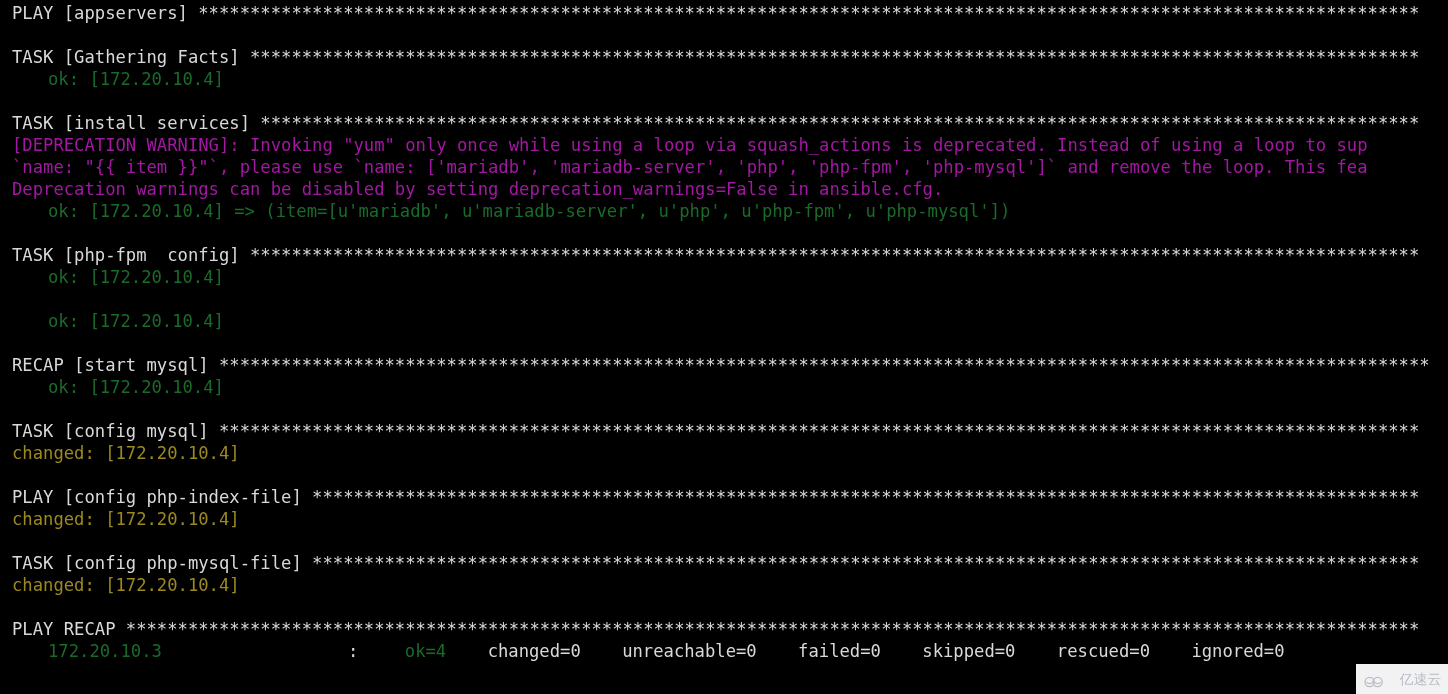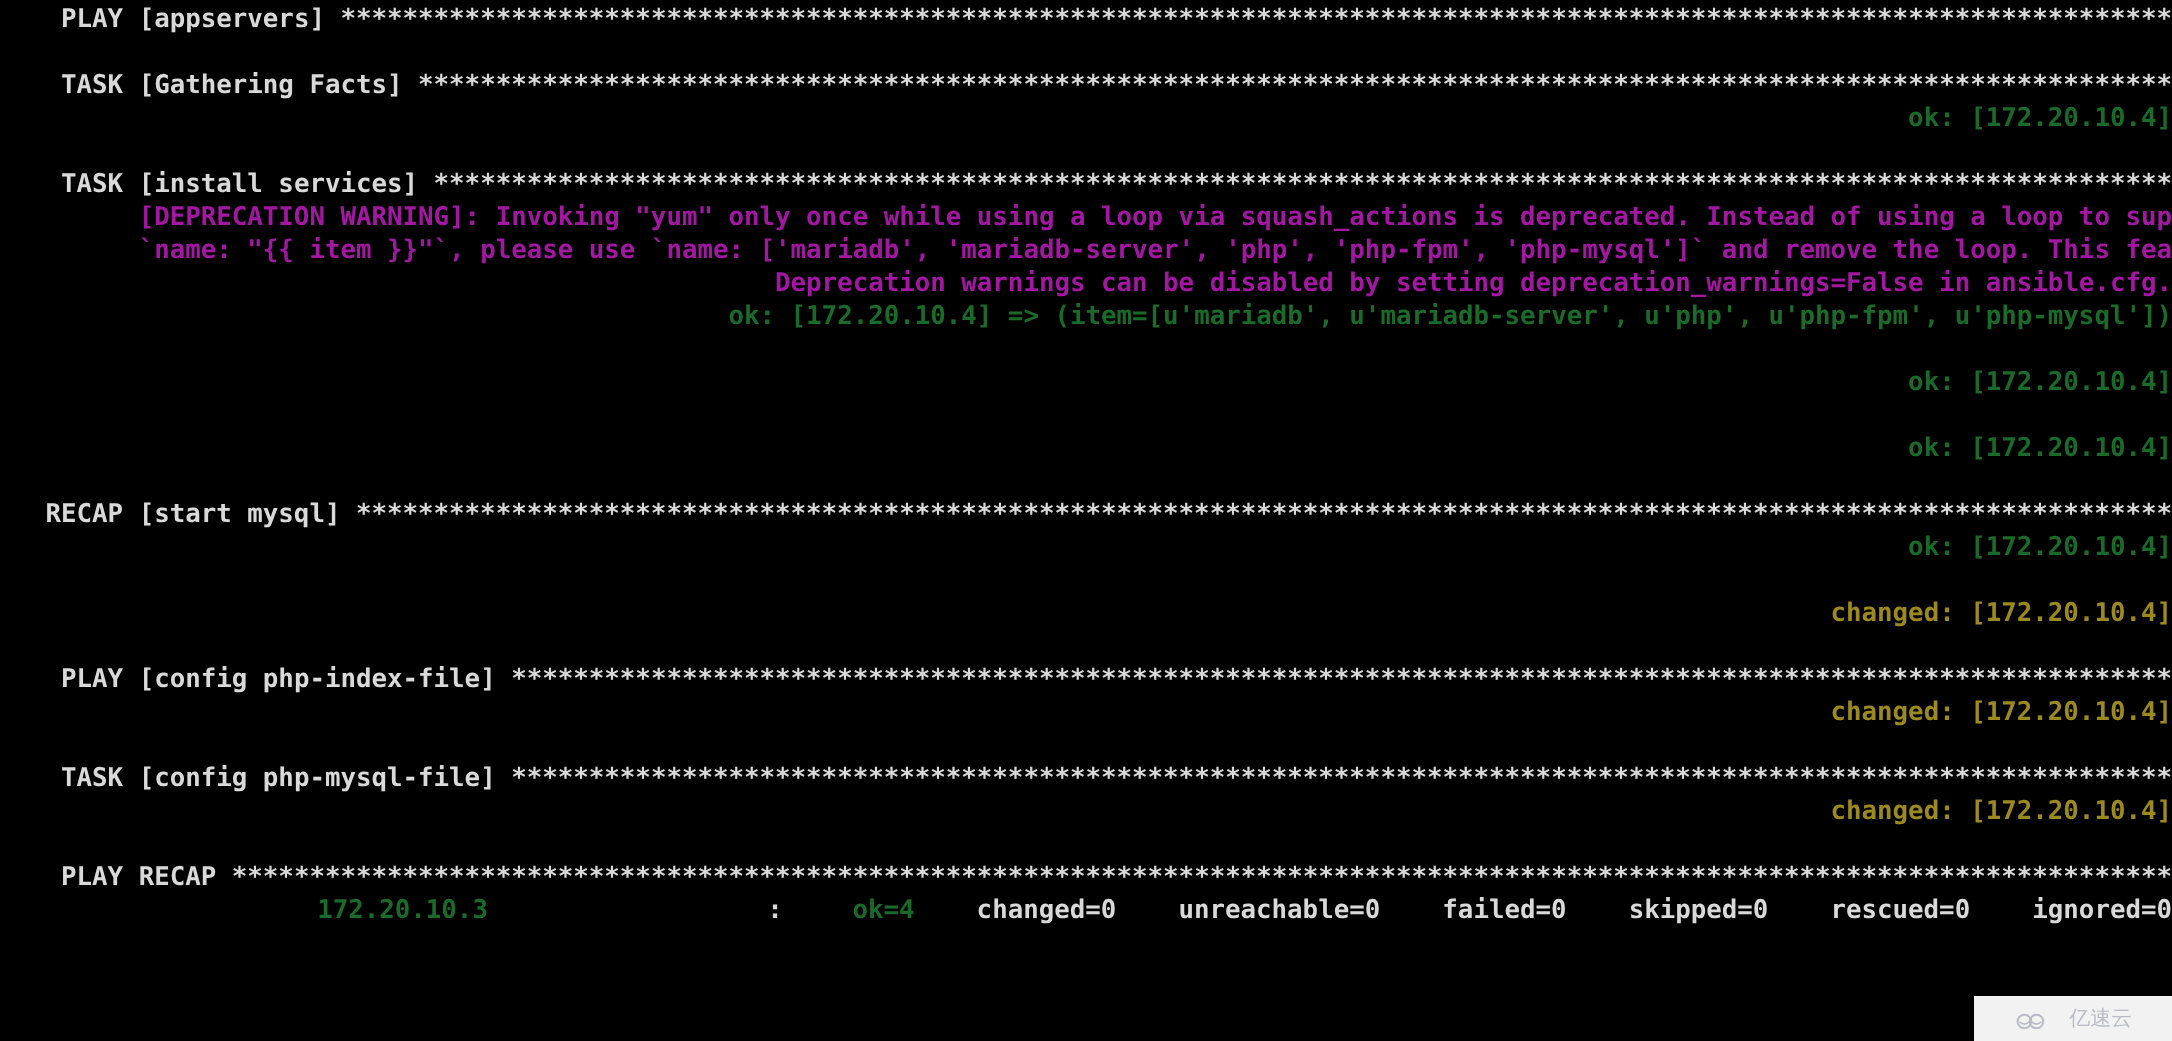--- a/index.html
+++ b/index.html
@@ -24,38 +24,37 @@
     line-height: 22px;
     letter-spacing: 0px;
     padding-top: 2px;
     box-sizing: border-box;
   }
   .line {
     white-space: pre;
     height: 22px;
     line-height: 22px;
     overflow: hidden;
-    padding-left: 1px;
-    font-weight: bold;
-    text-align: right;
+    padding-left: 12px;
+    font-weight: normal;
   }
   .blank {
     height: 22px;
   }
   .c-white  { color: #d9d9d9; }
   .c-green  { color: #1a6b2a; margin-left: 36px; }
   .c-yellow { color: #9c8a1e; }
   .c-magenta{ color: #a317a3; }
 
   
   #watermark {
     position: absolute;
     right: 0px;
     bottom: 0px;
-    width: 132px;
+    width: 92px;
     height: 30px;
     background: #f2f2f3;
     display: flex;
     align-items: center;
     justify-content: center;
     gap: 15px;
   }
   #watermark .wm-mark {
     display: block;
     width: 22px;
@@ -78,27 +77,29 @@
       <div class="line blank"></div>
       <div class="line c-white">TASK [Gathering Facts] *****************************************************************************************************************</div>
       <div class="line c-green">ok: [172.20.10.4]</div>
       <div class="line blank"></div>
       <div class="line c-white">TASK [install services] ****************************************************************************************************************</div>
       <div class="line c-magenta">[DEPRECATION WARNING]: Invoking "yum" only once while using a loop via squash_actions is deprecated. Instead of using a loop to sup</div>
       <div class="line c-magenta">`name: "{{ item }}"`, please use `name: ['mariadb', 'mariadb-server', 'php', 'php-fpm', 'php-mysql']` and remove the loop. This fea</div>
       <div class="line c-magenta">Deprecation warnings can be disabled by setting deprecation_warnings=False in ansible.cfg.</div>
       <div class="line c-green">ok: [172.20.10.4] =&gt; (item=[u'mariadb', u'mariadb-server', u'php', u'php-fpm', u'php-mysql'])</div>
       <div class="line blank"></div>
+      <div class="line c-white">TASK [php-fpm  config] *****************************************************************************************************************</div>
       <div class="line c-green">ok: [172.20.10.4]</div>
       <div class="line blank"></div>
       <div class="line c-green">ok: [172.20.10.4]</div>
       <div class="line blank"></div>
       <div class="line c-white">RECAP [start mysql] *********************************************************************************************************************</div>
       <div class="line c-green">ok: [172.20.10.4]</div>
       <div class="line blank"></div>
+      <div class="line c-white">TASK [config mysql] ********************************************************************************************************************</div>
       <div class="line c-yellow">changed: [172.20.10.4]</div>
       <div class="line blank"></div>
       <div class="line c-white">PLAY [config php-index-file] ***********************************************************************************************************</div>
       <div class="line c-yellow">changed: [172.20.10.4]</div>
       <div class="line blank"></div>
       <div class="line c-white">TASK [config php-mysql-file] ***********************************************************************************************************</div>
       <div class="line c-yellow">changed: [172.20.10.4]</div>
       <div class="line blank"></div>
       <div class="line c-white">PLAY RECAP *****************************************************************************************************************************</div>
     </div>

